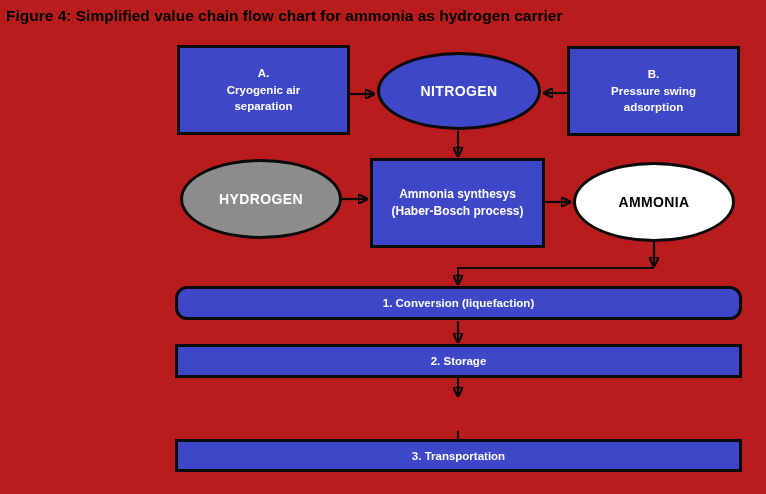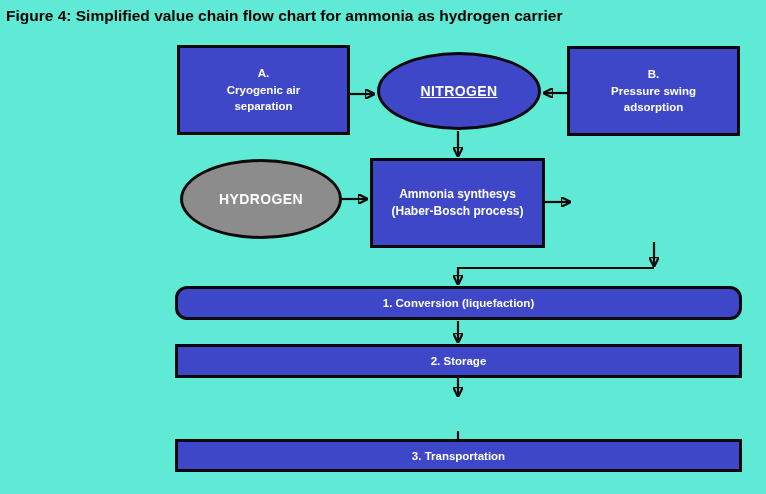--- a/index.html
+++ b/index.html
@@ -5,21 +5,21 @@
   html, body {
     margin: 0;
     padding: 0;
     background: #ffffff;
     font-family: "Liberation Sans", sans-serif;
   }
   #canvas {
     position: relative;
     width: 766px;
     height: 494px;
-    background: #5eead4;
+    background: #b91c1c;
     overflow: hidden;
   }
   .fig-title {
     position: absolute;
     left: 6px;
     top: 7px;
     font-size: 15.5px;
     font-weight: bold;
     color: #000000;
     white-space: nowrap;
@@ -103,39 +103,42 @@
     <line x1="458" y1="378" x2="458" y2="396" marker-end="url(#ah)"></line>
     <line x1="458" y1="431" x2="458" y2="451" marker-end="url(#ah)"></line>
   </svg>
 
   <div class="node rect-node" style="left:177px; top:45px; width:173px; height:90px;">
     <span class="multiline">A.
 Cryogenic air
 separation</span>
   </div>
 
-  <div class="node ellipse-node ellipse-blue" style="left:377px; top:52px; width:164px; height:78px;text-decoration:underline;">
+  <div class="node ellipse-node ellipse-blue" style="left:377px; top:52px; width:164px; height:78px;">
     <span>NITROGEN</span>
   </div>
 
   <div class="node rect-node" style="left:567px; top:46px; width:173px; height:90px;">
     <span class="multiline">B.
 Pressure swing
 adsorption</span>
   </div>
 
   <div class="node rect-node" style="left:370px; top:158px; width:175px; height:90px; font-size:12px;">
     <span class="multiline">Ammonia synthesys
 (Haber-Bosch process)</span>
   </div>
 
   <div class="node ellipse-node ellipse-gray" style="left:180px; top:159px; width:162px; height:80px;">
     <span>HYDROGEN</span>
   </div>
 
+  <div class="node ellipse-node ellipse-white" style="left:573px; top:162px; width:162px; height:80px;">
+    <span>AMMONIA</span>
+  </div>
 
   <div class="bar" style="top:286px;border-radius:12px;">
     <span>1. Conversion (liquefaction)</span>
   </div>
   <div class="bar" style="top:344px;">
     <span>2. Storage</span>
   </div>
   <div class="bar" style="top:398px; height:33px;margin-top:41px;">
     <span>3. Transportation</span>
   </div>

